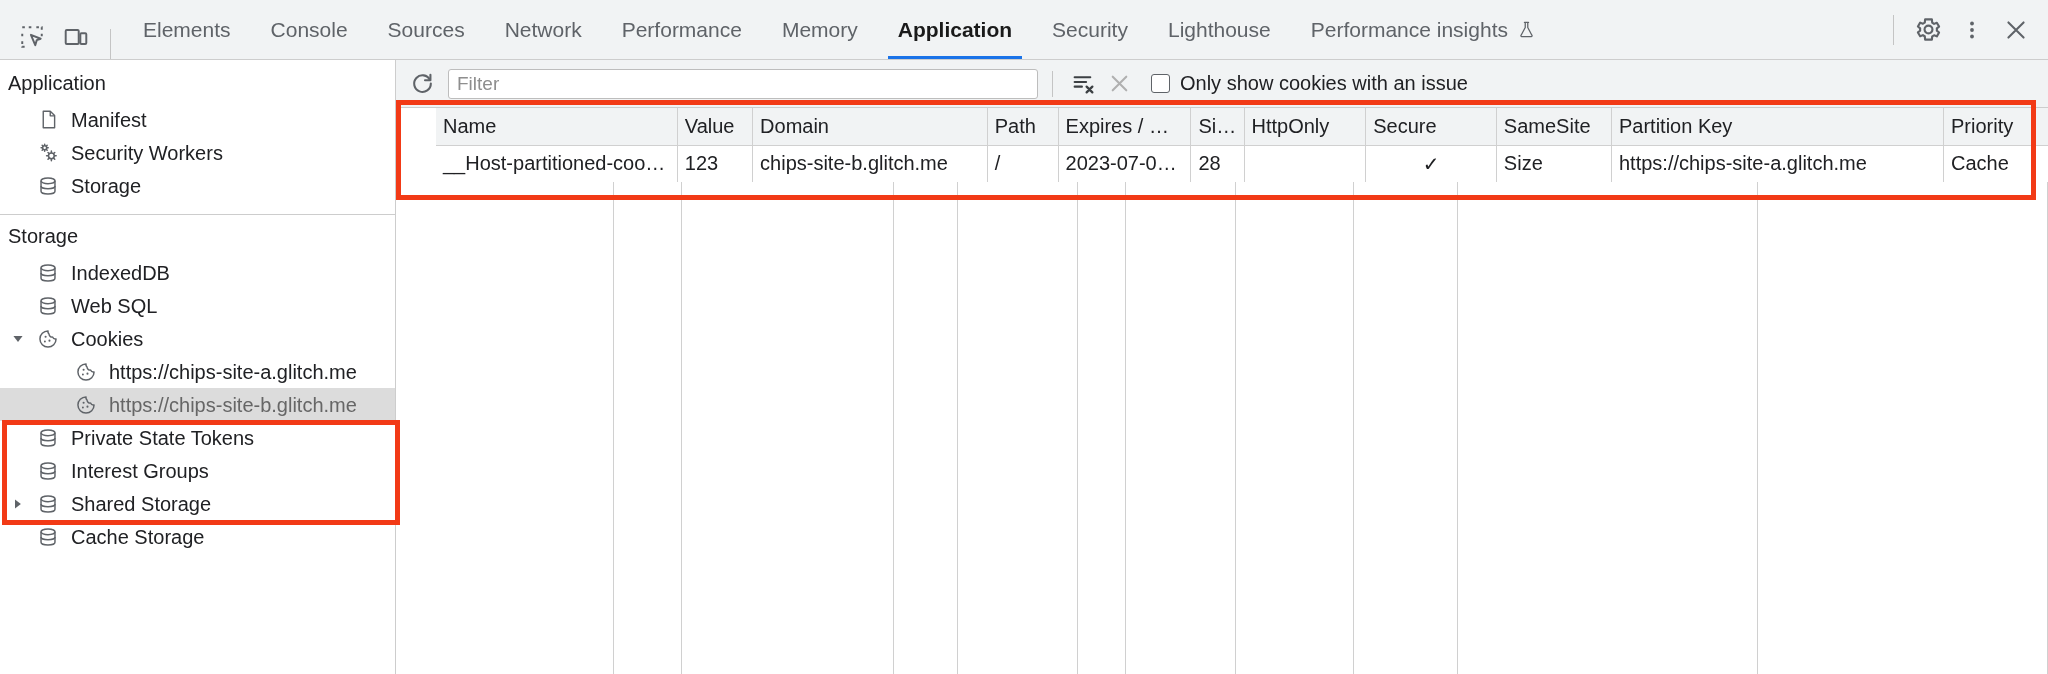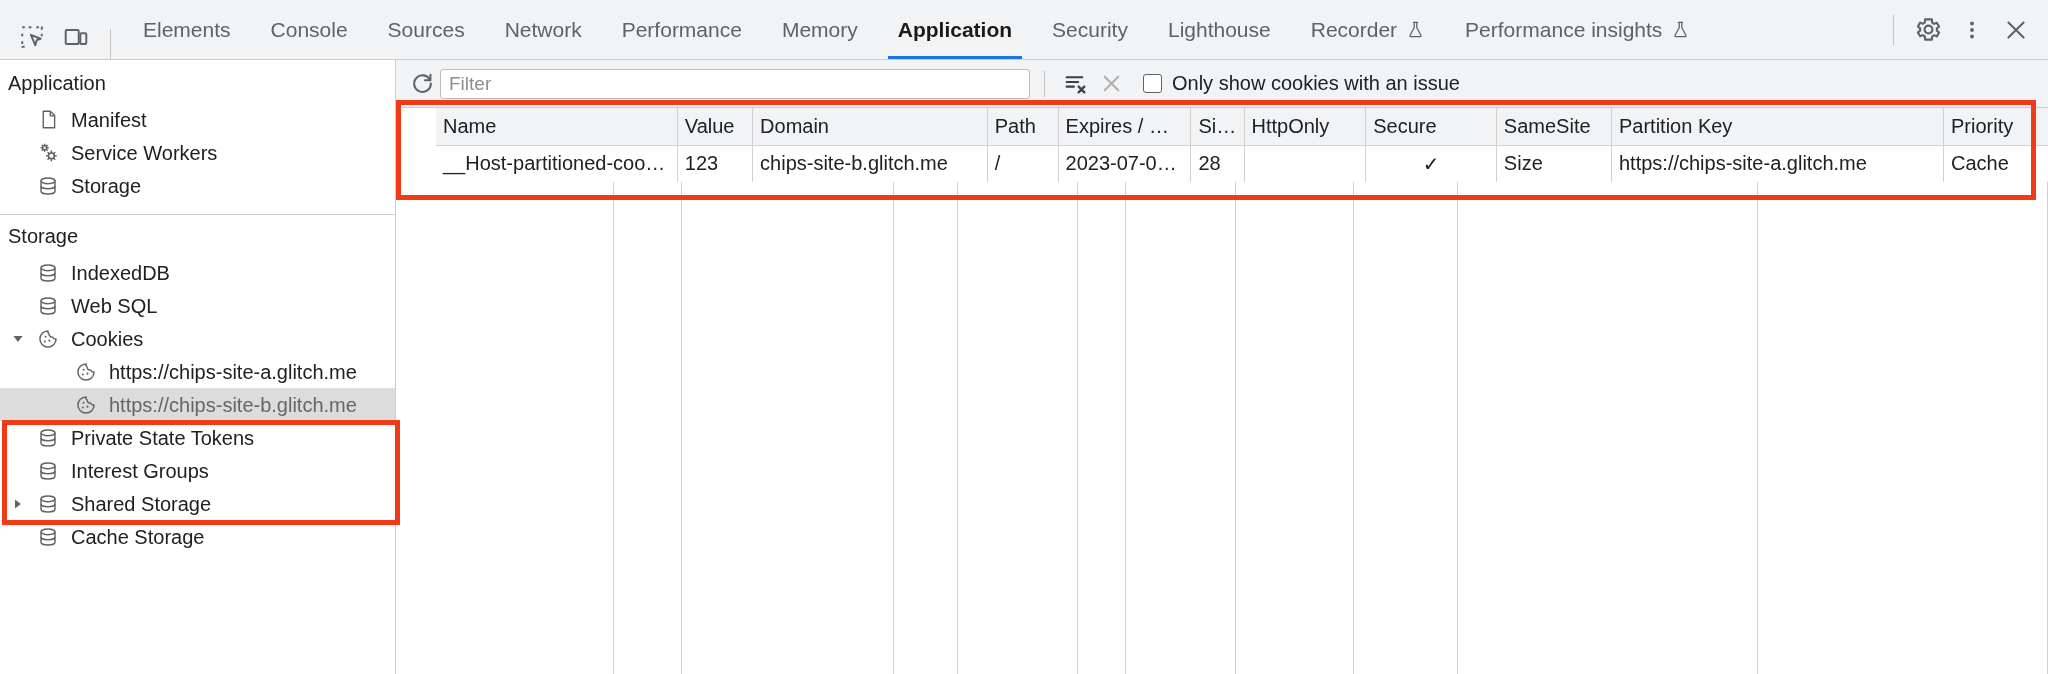--- a/index.html
+++ b/index.html
@@ -104,20 +104,21 @@
   }
   .fb-btn {
     width: 36px; height: 36px;
     display: flex; align-items: center; justify-content: center;
     cursor: pointer; border-radius: 3px;
   }
   .filter-input {
     flex: 0 1 auto;
     width: 590px;
     height: 30px;
+    margin-left: 8px;
     border: 1px solid #bdbdbd;
     border-radius: 3px;
     background: #ffffff;
     font-size: 19px;
     font-family: "Liberation Sans", sans-serif;
     color: #202124;
     padding: 0 8px;
     outline: none;
   }
   .filter-input::placeholder { color: #8e8e8e; }
@@ -231,28 +232,20 @@
         <div class="tab active">
           <span>Application</span>
         </div>
         <div class="tab">
           <span>Security</span>
         </div>
         <div class="tab">
           <span>Lighthouse</span>
         </div>
         <div class="tab">
-          <span>Recorder</span>
-          <span style="display: flex;">
-            <svg width="19" height="19" viewBox="0 0 24 24">
-              <path d="M9.4 3h5.2M10.4 3v6.4L5.2 19.2A1.1 1.1 0 0 0 6.2 21h11.6a1.1 1.1 0 0 0 1-1.8l-5.2-9.8V3" fill="none" stroke="#5f6368" stroke-width="1.6" stroke-linejoin="round" stroke-linecap="round"></path>
-            </svg>
-          </span>
-        </div>
-        <div class="tab">
           <span>Performance insights</span>
           <span style="display: flex;">
             <svg width="19" height="19" viewBox="0 0 24 24">
               <path d="M9.4 3h5.2M10.4 3v6.4L5.2 19.2A1.1 1.1 0 0 0 6.2 21h11.6a1.1 1.1 0 0 0 1-1.8l-5.2-9.8V3" fill="none" stroke="#5f6368" stroke-width="1.6" stroke-linejoin="round" stroke-linecap="round"></path>
             </svg>
           </span>
         </div>
       </div>
 
     <div class="tb-right">
@@ -297,21 +290,21 @@
             <div class="sb-item indent1">
               <span class="sb-arrow spacer"></span>
               <span class="sb-ico">
                 <svg width="23" height="23" viewBox="0 0 24 24">
                   <circle cx="8" cy="7" r="2.1" stroke="#5f6368" stroke-width="1.6" fill="none"></circle>
                   <path d="M8 3.3v1.1M8 9.6v1.1M4.3 7h1.1M10.6 7h1.1M5.4 4.4l.8.8M9.8 8.8l.8.8M10.6 4.4l-.8.8M6.2 8.8l-.8.8" stroke="#5f6368" stroke-width="1.6" fill="none" stroke-linecap="round"></path>
                   <circle cx="15" cy="15.5" r="3" stroke="#5f6368" stroke-width="1.6" fill="none"></circle>
                   <path d="M15 10.5v1.6M15 18.9v1.6M10 15.5h1.6M18.4 15.5H20M11.5 12l1.1 1.1M17.4 17.9l1.1 1.1M18.5 12l-1.1 1.1M12.6 17.9l-1.1 1.1" stroke="#5f6368" stroke-width="1.6" fill="none" stroke-linecap="round"></path>
                 </svg>
               </span>
-              <span class="sb-label">Service Workers</span>
+              <span class="sb-label">Security Workers</span>
             </div>
             <div class="sb-item indent1">
               <span class="sb-arrow spacer"></span>
               <span class="sb-ico">
                 <svg width="22" height="22" viewBox="0 0 24 24">
                   <ellipse cx="12" cy="6.4" rx="7.6" ry="3.1" stroke="#5f6368" stroke-width="1.6" fill="none"></ellipse>
                   <path d="M4.4 6.4v11.2c0 1.7 3.4 3.1 7.6 3.1s7.6-1.4 7.6-3.1V6.4" stroke="#5f6368" stroke-width="1.6" fill="none"></path>
                   <path d="M4.4 12c0 1.7 3.4 3.1 7.6 3.1s7.6-1.4 7.6-3.1" stroke="#5f6368" stroke-width="1.6" fill="none"></path>
                 </svg>
               </span>

